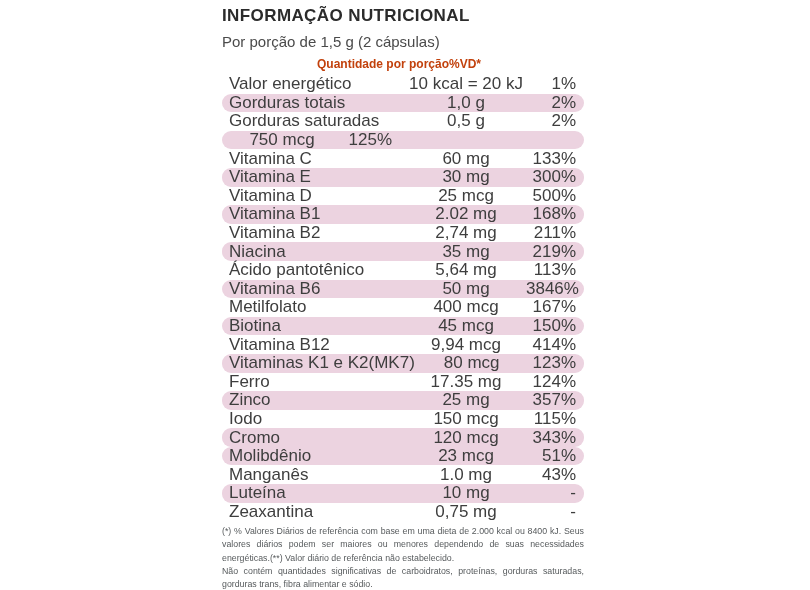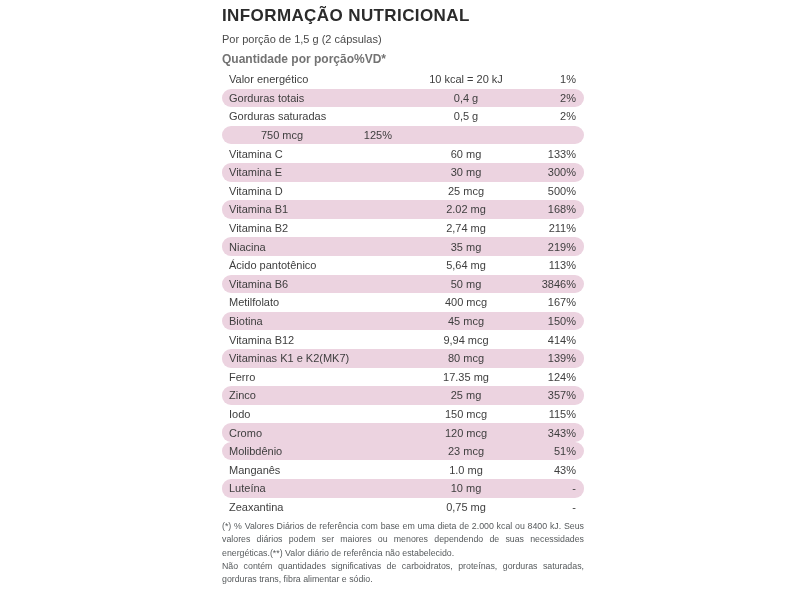--- a/index.html
+++ b/index.html
@@ -28,43 +28,43 @@
   }
   .title {
     margin: 0 0 7px 0;
     font-size: 17px;
     font-weight: bold;
     letter-spacing: 0.4px;
     color: #2b2b2b;
   }
   .subtitle {
     margin: 0 0 6px 0;
-    font-size: 11px;
+    font-size: 15px;
     color: #4a4a4a;
   }
   .table-header {
     display: flex;
-    justify-content: flex-start;
+    justify-content: center;
     align-items: baseline;
     font-size: 12px;
     font-weight: bold;
-    color: #737373;
+    color: #c2410c;
     padding: 1px 0 4px 0;
   }
   .table-header .hdr-dv {
     padding-right: 8px;
   }
   .rows {
     width: 100%;
   }
   .row {
     display: flex;
     align-items: center;
     height: 18.6px;
-    font-size: 11px;
+    font-size: 17px;
     color: #3e3e3e;
   }
   .row.shaded {
     background: var(--row-pink, #ecd3e0);
     border-radius: 9px;
   }
   .col-name {
     flex: 1;
     padding-left: 7px;
     white-space: nowrap;
@@ -107,21 +107,21 @@
     </div>
 
     <div class="rows" id="rows">
         <div class="row">
     <span class="col-name">Valor energético</span>
     <span class="col-value">10 kcal = 20 kJ</span>
     <span class="col-vd">1%</span>
   </div>
         <div class="row shaded">
     <span class="col-name">Gorduras totais</span>
-    <span class="col-value">0,4 g</span>
+    <span class="col-value">1,0 g</span>
     <span class="col-vd">2%</span>
   </div>
         <div class="row">
     <span class="col-name">Gorduras saturadas</span>
     <span class="col-value">0,5 g</span>
     <span class="col-vd">2%</span>
   </div>
         <div class="row shaded">
     <span class="col-value">750 mcg</span>
     <span class="col-vd">125%</span>
@@ -177,21 +177,21 @@
     <span class="col-vd">150%</span>
   </div>
         <div class="row">
     <span class="col-name">Vitamina B12</span>
     <span class="col-value">9,94 mcg</span>
     <span class="col-vd">414%</span>
   </div>
         <div class="row shaded">
     <span class="col-name">Vitaminas K1 e K2(MK7)</span>
     <span class="col-value">80 mcg</span>
-    <span class="col-vd">139%</span>
+    <span class="col-vd">123%</span>
   </div>
         <div class="row">
     <span class="col-name">Ferro</span>
     <span class="col-value">17.35 mg</span>
     <span class="col-vd">124%</span>
   </div>
         <div class="row shaded">
     <span class="col-name">Zinco</span>
     <span class="col-value">25 mg</span>
     <span class="col-vd">357%</span>

